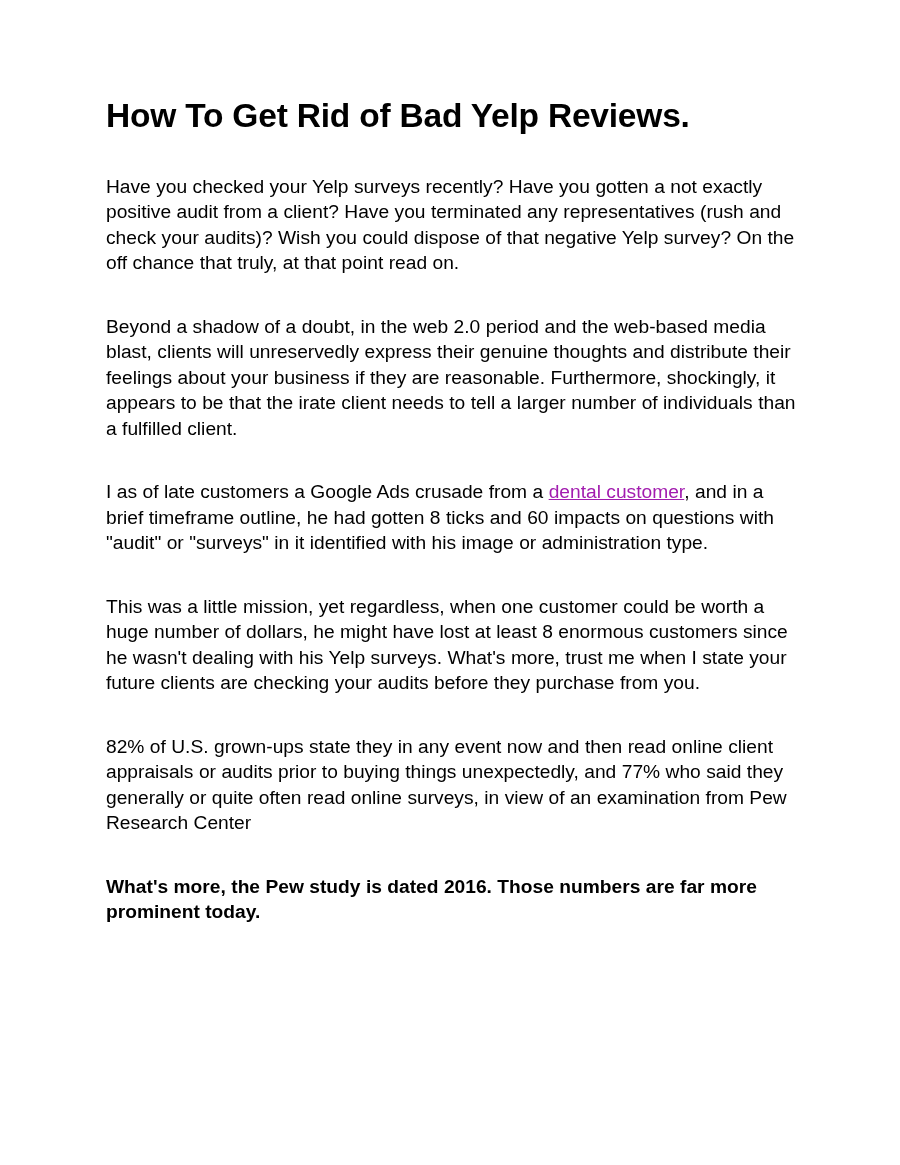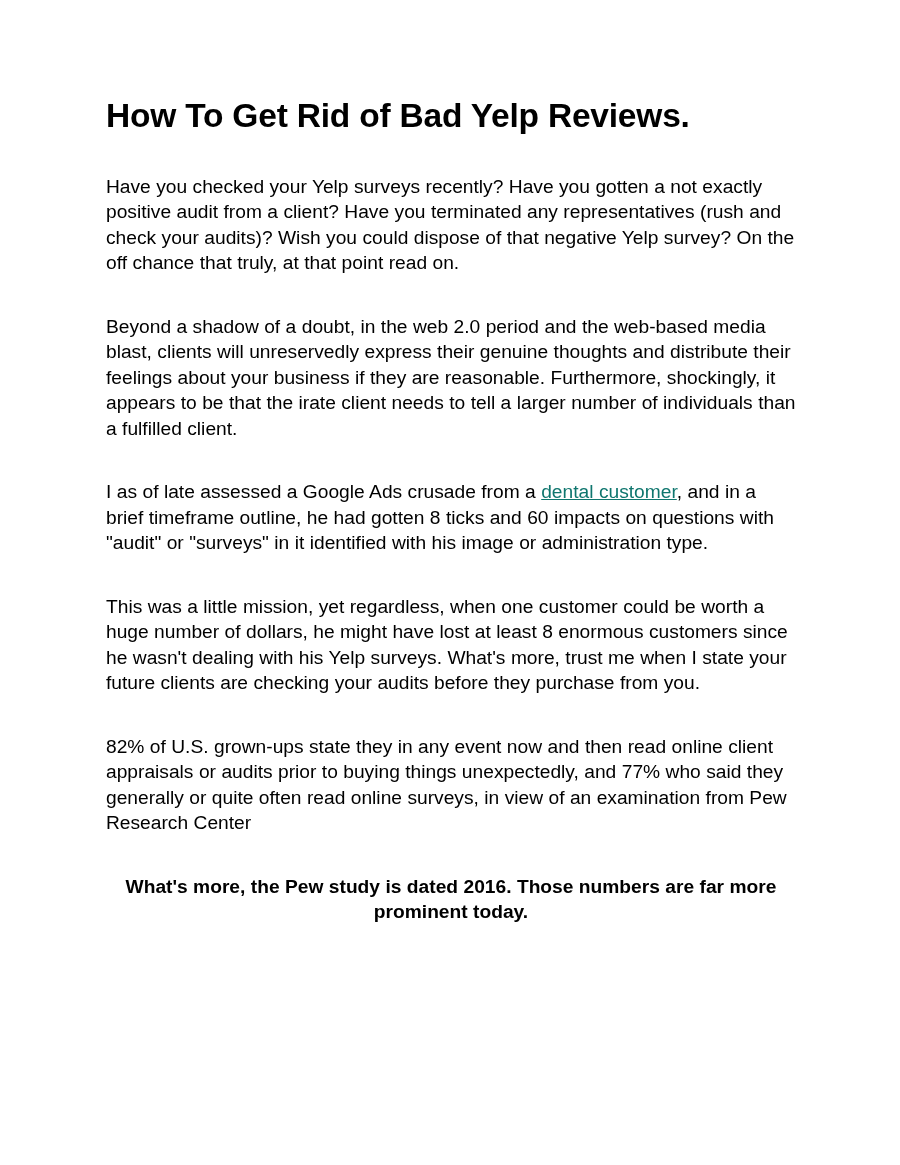--- a/index.html
+++ b/index.html
@@ -41,41 +41,40 @@
     color: #000000;
     margin: 18px 0 38px 0;
     text-align: left;
     word-spacing: 0.1px;
   }
   .para:last-child {
     margin-bottom: 0;
   }
   .para-bold {
     font-weight: bold;
-    text-align: center;
   }
   .doc-link {
-    color: #0f766e;
+    color: #a21caf;
     text-decoration: underline;
     cursor: pointer;
   }
 </style>
 </head>
 <body>
 
 <div class="page">
   <div class="content">
 
     <h1 class="doc-title">How To Get Rid of Bad Yelp Reviews.</h1>
 
     <p class="para">Have you checked your Yelp surveys recently? Have you gotten a not exactly positive audit from a client? Have you terminated any representatives (rush and check your audits)? Wish you could dispose of that negative Yelp survey? On the off chance that truly, at that point read on.</p>
 
     <p class="para">Beyond a shadow of a doubt, in the web 2.0 period and the web-based media blast, clients will unreservedly express their genuine thoughts and distribute their feelings about your business if they are reasonable. Furthermore, shockingly, it appears to be that the irate client needs to tell a larger number of individuals than a fulfilled client.</p>
 
-    <p class="para"><span>I as of late assessed a Google Ads crusade from a </span><a class="doc-link" href="#">dental customer</a><span>, and in a brief timeframe outline, he had gotten 8 ticks and 60 impacts on questions with "audit" or "surveys" in it identified with his image or administration type.</span></p>
+    <p class="para"><span>I as of late customers a Google Ads crusade from a </span><a class="doc-link" href="#">dental customer</a><span>, and in a brief timeframe outline, he had gotten 8 ticks and 60 impacts on questions with "audit" or "surveys" in it identified with his image or administration type.</span></p>
 
     <p class="para">This was a little mission, yet regardless, when one customer could be worth a huge number of dollars, he might have lost at least 8 enormous customers since he wasn't dealing with his Yelp surveys. What's more, trust me when I state your future clients are checking your audits before they purchase from you.</p>
 
     <p class="para">82% of U.S. grown-ups state they in any event now and then read online client appraisals or audits prior to buying things unexpectedly, and 77% who said they generally or quite often read online surveys, in view of an examination from Pew Research Center</p>
 
     <p class="para para-bold">What's more, the Pew study is dated 2016. Those numbers are far more prominent today.</p>
 
   </div>
 </div>
 

